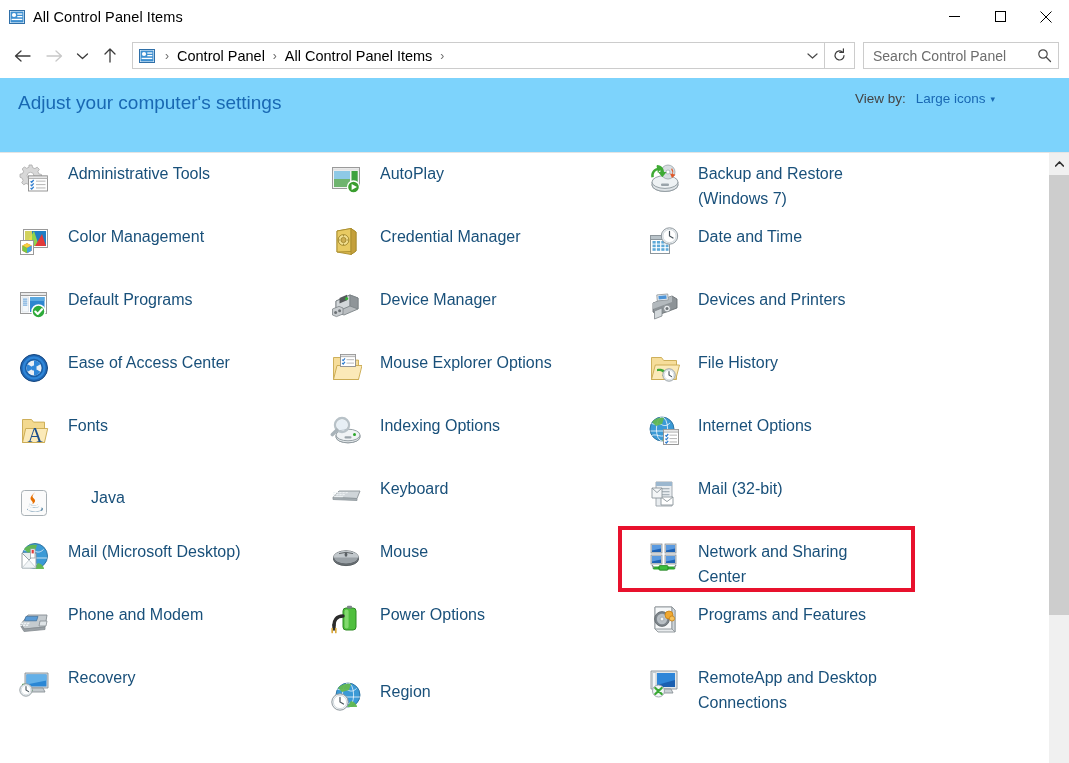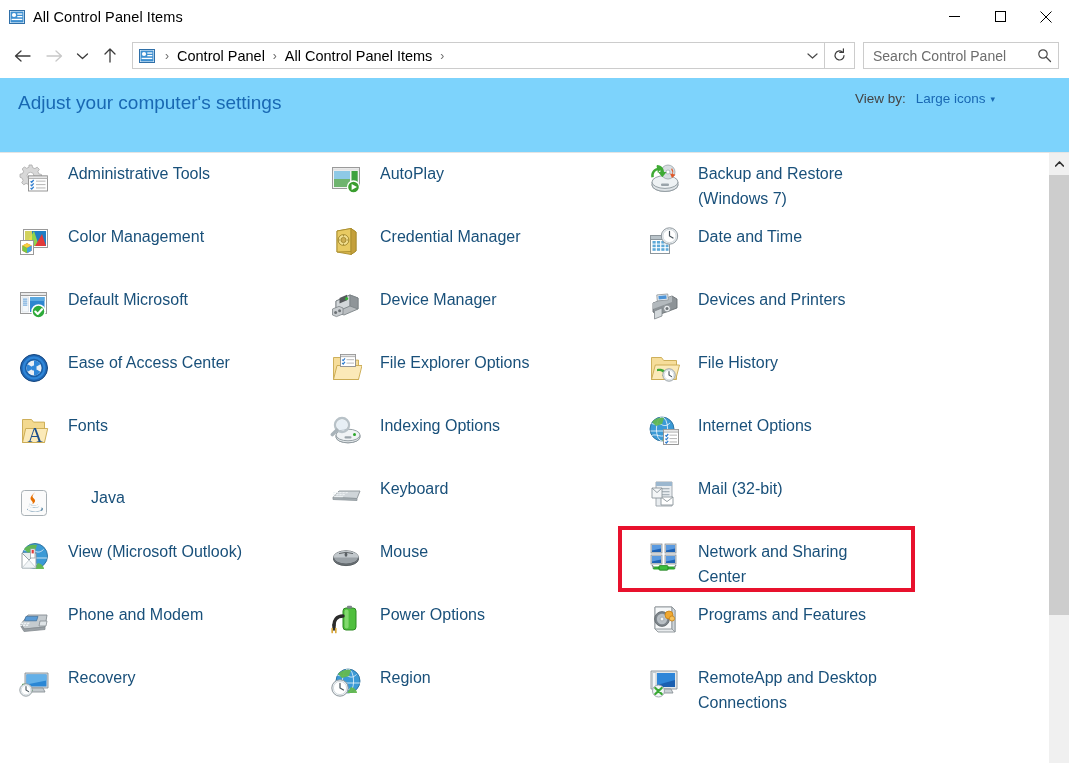--- a/index.html
+++ b/index.html
@@ -501,21 +501,21 @@
               <rect x="5" y="11.6" width="4.3" height="1"></rect>
         <rect x="5" y="13.6" width="4.3" height="1"></rect>
               <rect x="5" y="15.6" width="4.3" height="1"></rect>
       </g>
       <rect x="12" y="8" width="14.5" height="15" fill="#2e86d0"></rect>
       <rect x="12" y="8" width="14.5" height="4" fill="#5aa8e0"></rect>
       <circle cx="20.5" cy="22.5" r="6.5" fill="#2eab3a" stroke="#ffffff" stroke-width="1.5"></circle>
       <path d="M17.3 22.6 L19.7 25 L24 20.2" stroke="#ffffff" stroke-width="2.1" fill="none" stroke-linecap="round" stroke-linejoin="round"></path>
     </svg>
         </span>
-        <span class="cp-label">Default Microsoft</span>
+        <span class="cp-label">Default Programs</span>
       </div>
       <div class="cp-item" style="left: 330px; top: 134px;">
         <span class="cp-icon">
           <svg width="32" height="32" viewBox="0 0 32 32">
       <path d="M6 12 L20 6 L28 9 L28 20 L14 26 L6 23 Z" fill="#b9bdc0" stroke="#7d8488" stroke-width="0.9"></path>
       <path d="M6 12 L20 6 L20 17 L6 23 Z" fill="#d2d6d9" stroke="#7d8488" stroke-width="0.9"></path>
       <path d="M20 6 L28 9 L28 20 L20 17 Z" fill="#8f9599" stroke="#7d8488" stroke-width="0.9"></path>
       <rect x="9.5" y="13" width="7.5" height="5.5" fill="#55595c" transform="skewY(-23)"></rect>
       <circle cx="16.6" cy="9.6" r="1.6" fill="#33b033"></circle>
       <path d="M2.5 20 L9 17.4 L13 19 L13 25 L6.5 27.6 L2.5 26 Z" fill="#c9cdd0" stroke="#7d8488" stroke-width="0.8"></path>
@@ -560,21 +560,21 @@
       <path d="M3.5 5.5 h9 l2 2.6 h14 v19.4 h-25 z" fill="#f6dd9a" stroke="#c8a84e" stroke-width="0.9"></path>
       <path d="M3.5 27.5 l3.5 -14 h25 l-3.5 14 z" fill="#fbe9b8" stroke="#c8a84e" stroke-width="0.9"></path>
       <rect x="10.5" y="2.5" width="15" height="12" fill="#ffffff" stroke="#8d8d8d" stroke-width="0.9"></rect>
       <rect x="10.5" y="2.5" width="15" height="2.3" fill="#e6e6e6" stroke="#8d8d8d" stroke-width="0.6"></rect>
       <path d="M12.2 7.6 l1 1 1.8 -2.2" stroke="#2f7dcf" stroke-width="1.2" fill="none"></path>
       <path d="M12.2 11 l1 1 1.8 -2.2" stroke="#2f7dcf" stroke-width="1.2" fill="none"></path>
       <rect x="16.5" y="7.2" width="7.5" height="1" fill="#b9b9b9"></rect>
       <rect x="16.5" y="10.6" width="7.5" height="1" fill="#b9b9b9"></rect>
     </svg>
         </span>
-        <span class="cp-label">File Explorer Options</span>
+        <span class="cp-label">Mouse Explorer Options</span>
       </div>
       <div class="cp-item" style="left: 648px; top: 197px;">
         <span class="cp-icon">
           <svg width="32" height="32" viewBox="0 0 32 32">
       <path d="M3.5 5.5 h10 l2.2 3 h12.8 v19 h-25 z" fill="#f6dd9a" stroke="#c8a84e" stroke-width="0.9"></path>
       <path d="M3.5 27.5 l3.8 -14.5 h24.2 l-3.8 14.5 z" fill="#fbe9b8" stroke="#c8a84e" stroke-width="0.9"></path>
       <path d="M9 17 c6 -1 10 2 10 6 l2 0 -3.4 4.2 -3.4 -4.2 1.9 0 c0 -2.6 -3 -4.6 -7.1 -3.8z" fill="#3faa35"></path>
       <circle cx="21" cy="23" r="6.2" fill="#f0f4f6" stroke="#8d969c" stroke-width="0.9"></circle>
       <circle cx="21" cy="23" r="4.8" fill="#ffffff" stroke="#c3ccd1" stroke-width="0.6"></circle>
       <path d="M21 19.6 V23 L23.6 24.6" stroke="#45525a" stroke-width="1.1" fill="none" stroke-linecap="round"></path>
@@ -684,21 +684,21 @@
       <path d="M6 9 c4 2 8 -1 11 1 c3 2 6 1 8.6 -1.6 M5 17 h24 M6 23 c5 -2 9 2 13 0" stroke="#ffffff" stroke-width="0.9" fill="none" opacity="0.8"></path>
       <path d="M6 8 c3 -4 9 -5 13 -4 l-2 6 -7 2z" fill="#63b84f" opacity="0.95"></path>
       <path d="M20 22 c4 1 6 4 6 6 l-10 0z" fill="#63b84f" opacity="0.95"></path>
       <path d="M4 12 L18 12 L18 27 L4 27 Z" fill="#ffffff" stroke="#8d969c" stroke-width="0.9"></path>
       <path d="M4 27 L11 19 L18 27 Z" fill="#f2f5f7" stroke="#b6c0c6" stroke-width="0.7"></path>
       <path d="M4 12 L11 19 L18 12" fill="#e9eef1" stroke="#8d969c" stroke-width="0.9"></path>
       <rect x="12.5" y="8" width="4.5" height="9" fill="#ffffff" stroke="#9aa2a8" stroke-width="0.8"></rect>
       <rect x="13.6" y="9" width="2.2" height="3.4" fill="#e03b3b"></rect>
     </svg>
         </span>
-        <span class="cp-label">View (Microsoft Outlook)</span>
+        <span class="cp-label">Mail (Microsoft Desktop)</span>
       </div>
       <div class="cp-item" style="left: 330px; top: 386px;">
         <span class="cp-icon">
           <svg width="32" height="32" viewBox="0 0 32 32">
       <ellipse cx="16" cy="18" rx="12.5" ry="6.6" fill="#6d7478" stroke="#4d5357" stroke-width="0.9"></ellipse>
       <ellipse cx="16" cy="16.4" rx="12.5" ry="6.6" fill="#9aa1a6" stroke="#5b6165" stroke-width="0.9"></ellipse>
       <path d="M3.5 16.4 a12.5 6.6 0 0 1 25 0" fill="#c2c8cc"></path>
       <path d="M9 12.6 a12 6 0 0 1 14 0" stroke="#55595c" stroke-width="0.9" fill="none"></path>
       <ellipse cx="16" cy="13.6" rx="1.4" ry="2.2" fill="#5a6064"></ellipse>
     </svg>
@@ -783,21 +783,21 @@
       <path d="M8.5 7.5 L28.5 7.5 L28.5 13.5 L8.5 17.5 Z" fill="#63b0e8"></path>
       <path d="M12 21 L25 21 L27 25 L10 25 Z" fill="#c3cace" stroke="#8b9297" stroke-width="0.9"></path>
       <path d="M4 17 c5 -1 9 2 9 6 l2 0 -3.4 4.2 -3.4 -4.2 1.8 0 c0 -2.6 -2.6 -4.4 -6 -3.6z" fill="#3faa35"></path>
       <circle cx="8" cy="23" r="6.2" fill="#f0f4f6" stroke="#8d969c" stroke-width="0.9"></circle>
       <circle cx="8" cy="23" r="4.8" fill="#ffffff" stroke="#c3ccd1" stroke-width="0.6"></circle>
       <path d="M8 19.6 V23 L10.6 24.6" stroke="#45525a" stroke-width="1.1" fill="none" stroke-linecap="round"></path>
     </svg>
         </span>
         <span class="cp-label">Recovery</span>
       </div>
-      <div class="cp-item" style="left: 330px; top: 512px;">
+      <div class="cp-item" style="left: 330px; top: 526px;">
         <span class="cp-icon">
           <svg width="32" height="32" viewBox="0 0 32 32">
       <circle cx="18" cy="14" r="12" fill="#3b9ad6" stroke="#2a6e9c" stroke-width="0.9"></circle>
       <path d="M7 8 c4 2 8 -1 11 1 c3 2 6 1 8.6 -1.6 M6 16 h24 M7 22 c5 -2 9 2 13 0" stroke="#ffffff" stroke-width="0.9" fill="none" opacity="0.8"></path>
       <ellipse cx="18" cy="14" rx="5.6" ry="12" fill="none" stroke="#ffffff" stroke-width="0.9" opacity="0.8"></ellipse>
       <path d="M8 7 c3 -4 9 -5 13 -4 l-2 6 -7 2z" fill="#63b84f" opacity="0.95"></path>
       <path d="M21 20 c4 1 6 4 6 6 l-10 0z" fill="#63b84f" opacity="0.95"></path>
       <circle cx="10" cy="21" r="8.2" fill="#f0f4f6" stroke="#8d969c" stroke-width="1"></circle>
       <circle cx="10" cy="21" r="6.6" fill="#ffffff" stroke="#c3ccd1" stroke-width="0.7"></circle>
       <path d="M10 16.4 V21 L13.5 23" stroke="#45525a" stroke-width="1.2" fill="none" stroke-linecap="round"></path>

